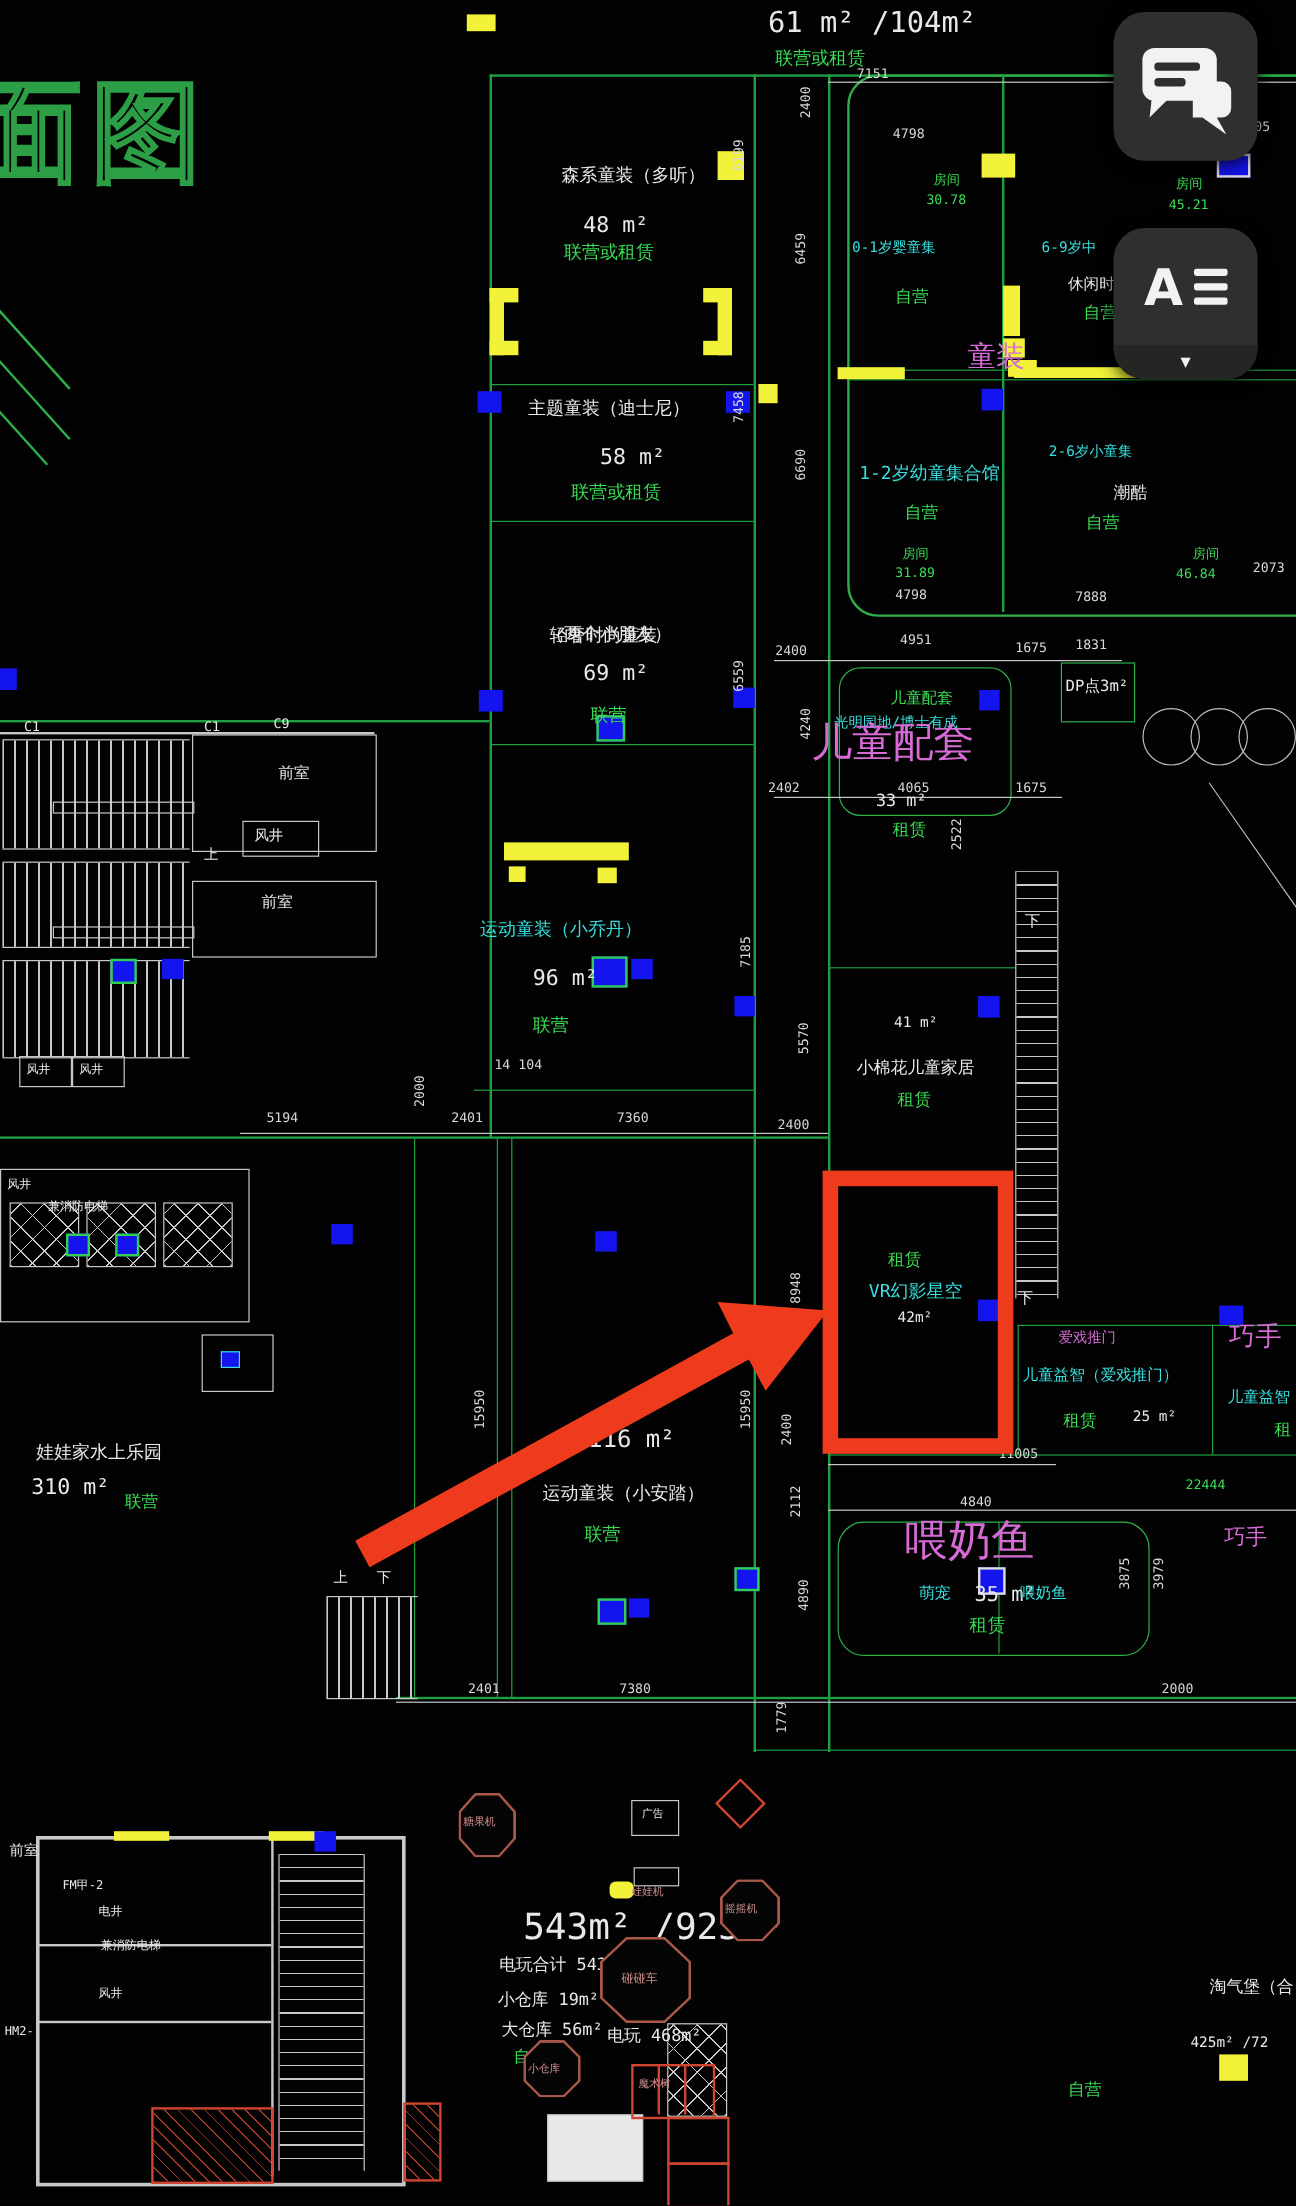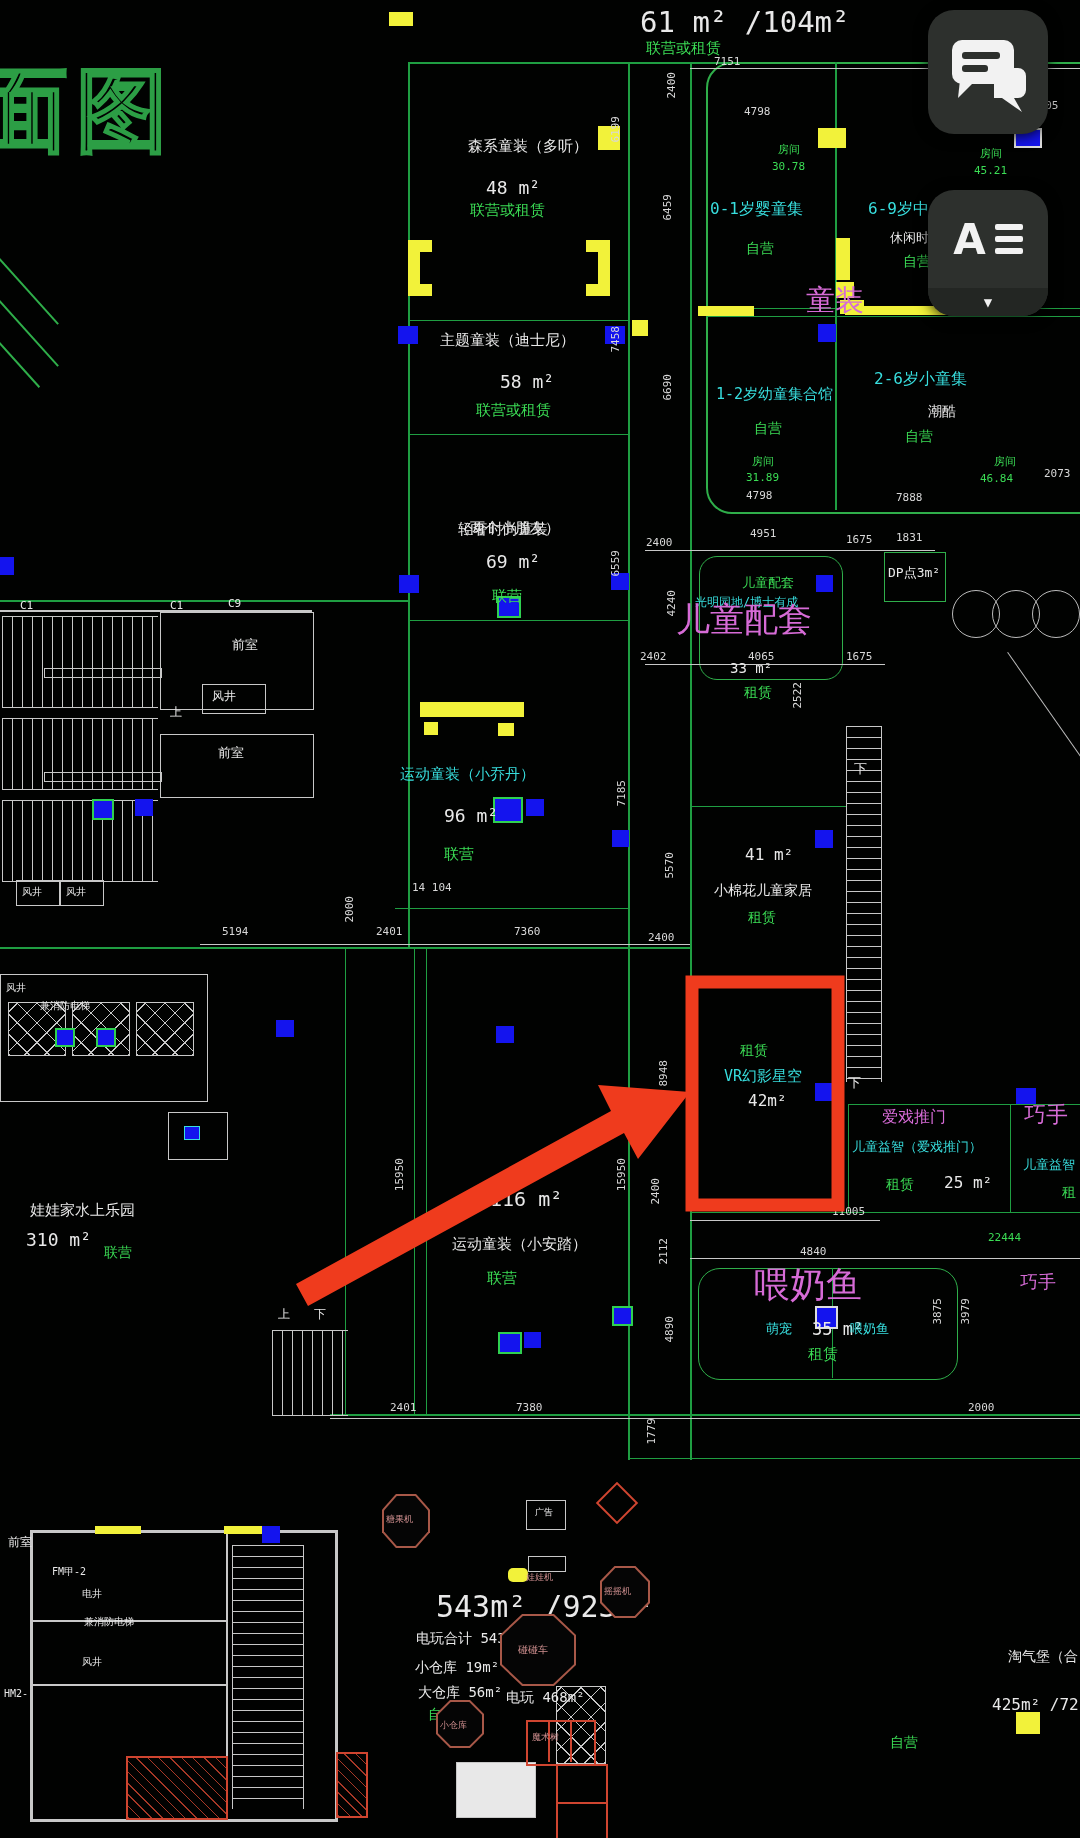--- a/index.html
+++ b/index.html
@@ -4,22 +4,22 @@
 <style>
   html,body{margin:0;padding:0;background:#000;}
   #canvas{position:relative;width:1080px;height:1838px;background:#010201;overflow:hidden;
           font-family:"DejaVu Sans Mono","DejaVu Sans",sans-serif;}
   .t{position:absolute;white-space:nowrap;line-height:1.15;}
   .w{color:#e9e9e9}.g{color:#3bdd55}.c{color:#38dede}.m{color:#d66bd6}.pk{color:#cf8f8f}
   .dim{color:#d8d8d8;font-size:11px}
   .gdim{color:#3bdd55;font-size:11px}
   .v{writing-mode:vertical-rl;transform:rotate(180deg)}
   .s11{font-size:11px}.s12{font-size:12px}.s13{font-size:13px}.s14{font-size:14px}
-  .s15{font-size:15px}.s16{font-size:16px}.s17{font-size:17px}.s18{font-size:18px}
-  .s20{font-size:20px}.s22{font-size:22px}.s24{font-size:29px}.s30{font-size:30px}
+  .s15{font-size:15px}.s16{font-size:12px}.s17{font-size:17px}.s18{font-size:18px}
+  .s20{font-size:20px}.s22{font-size:22px}.s24{font-size:24px}.s30{font-size:30px}
   .s34{font-size:34px}.s36{font-size:36px}.s9{font-size:9px}.s10{font-size:10px}
   .outline{color:rgba(0,0,0,0);-webkit-text-stroke:2px #2c9e45;font-weight:bold;font-size:92px;letter-spacing:8px;}
   .gl{position:absolute;background:#1f9e42}
   .wl{position:absolute;background:#c8c8c8}
   .box{position:absolute;border:1px solid #c8c8c8}
   .grr{position:absolute;border:2px solid #2fae4a;background:transparent}
   .bsq{position:absolute;background:#1414ee}
   .gb{border:2px solid #2fd050}.wb{border:2px solid #ddd}.cb{border:1px solid #38dede}
   .ysq{position:absolute;background:#f2f23a}
   .hatchv{position:absolute;background:repeating-linear-gradient(90deg,#c8c8c8 0 1px,transparent 1px 10px);border-top:1px solid #c8c8c8;border-bottom:1px solid #c8c8c8}

